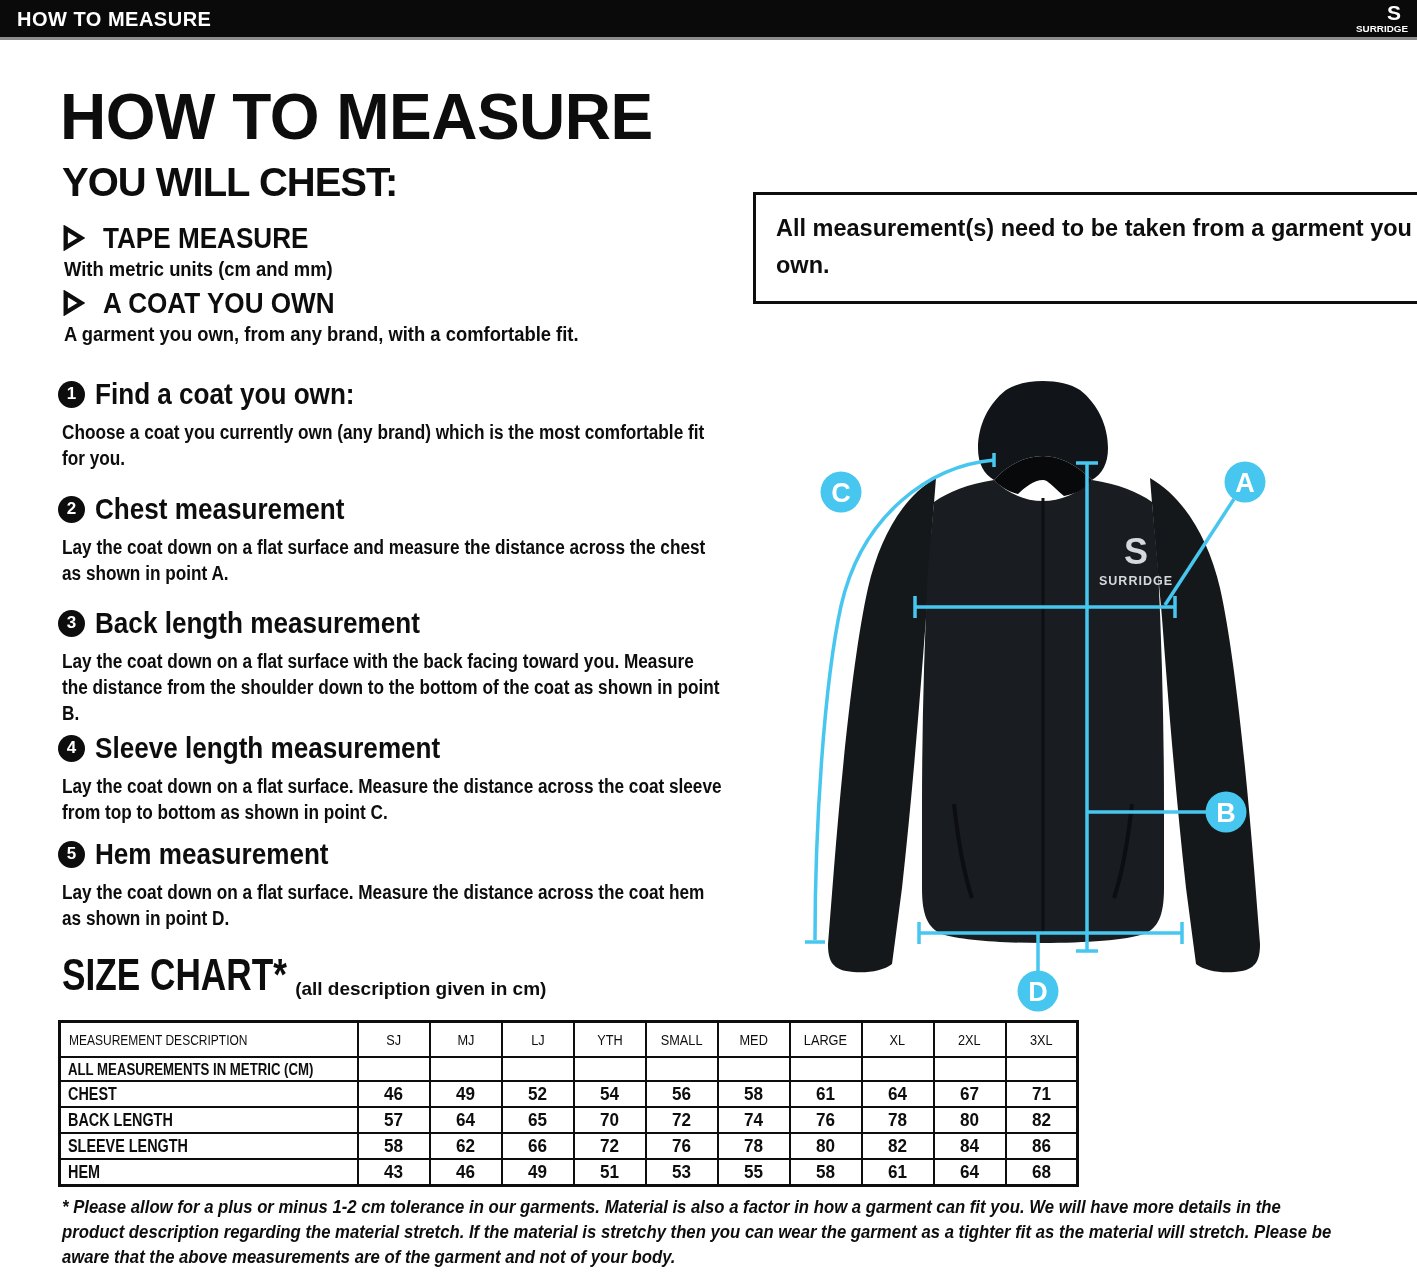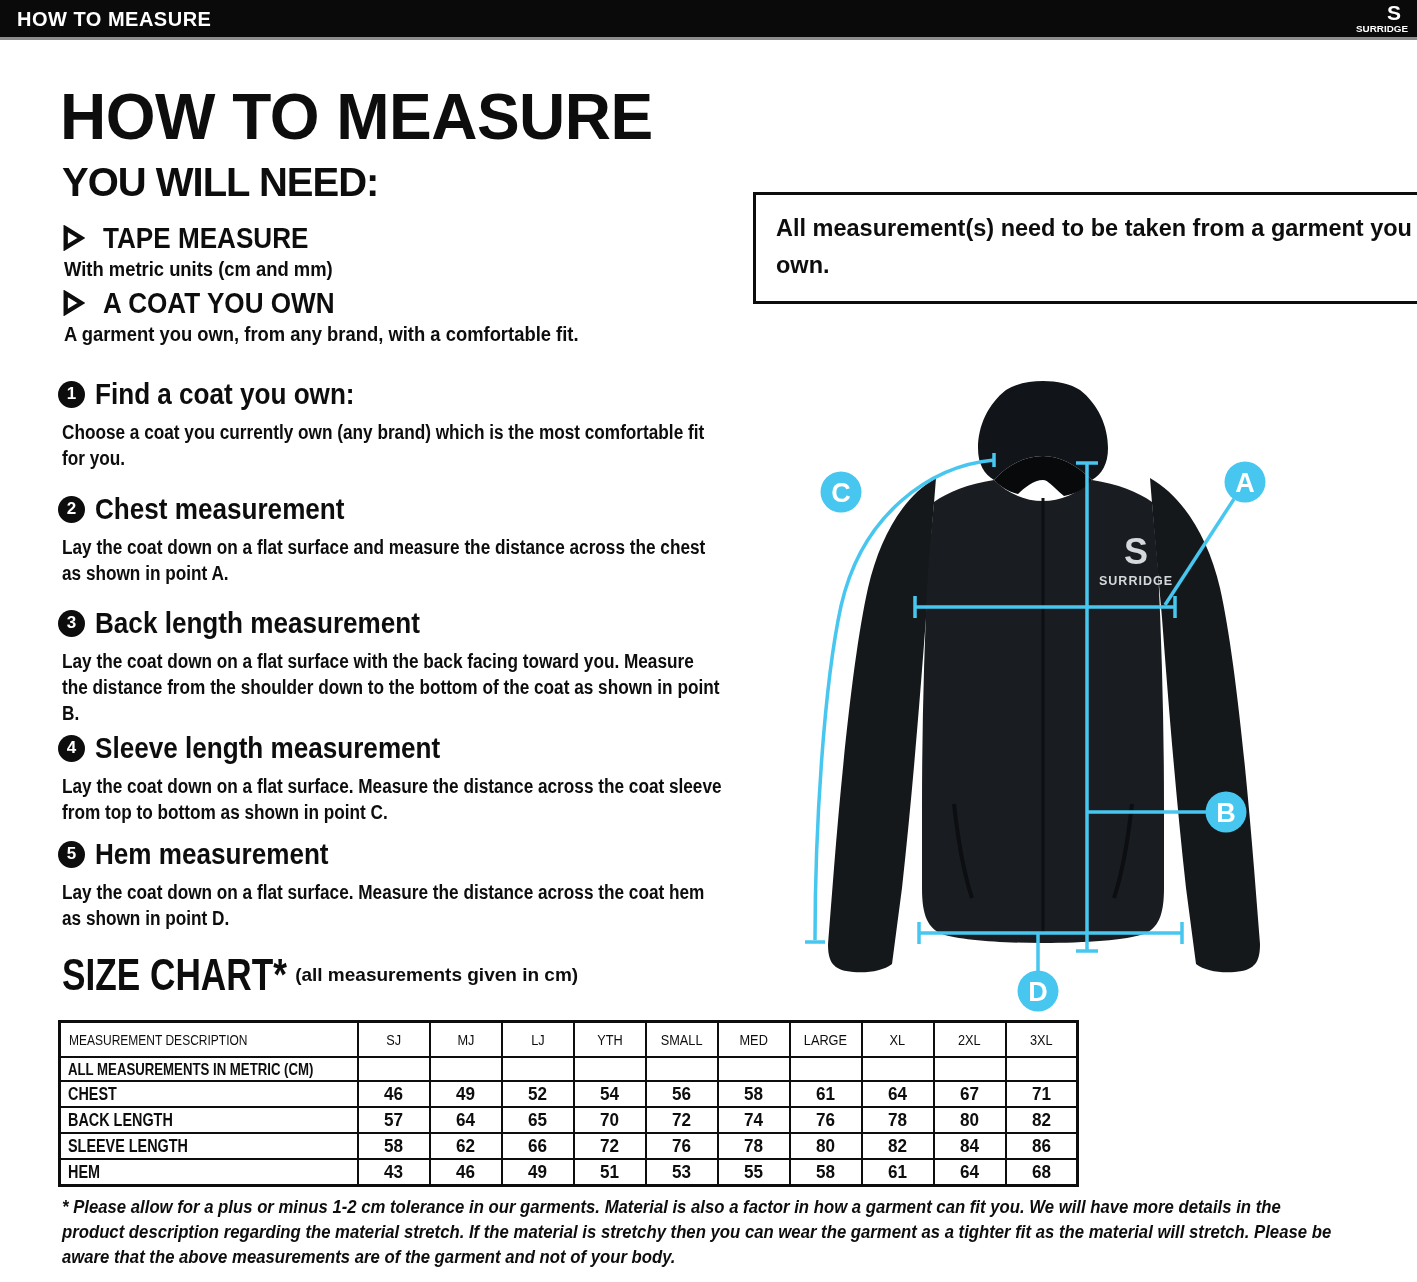--- a/index.html
+++ b/index.html
@@ -37,21 +37,21 @@
   .note-box { position:absolute; left:753px; top:192px; width:719px; box-sizing:border-box;
               border:3px solid #0d0d0d; padding:15px 20px 17px 20px; font-size:23.5px; font-weight:bold; line-height:37px; }
   
   .diagram { position:absolute; left:750px; top:368px; width:672px; height:690px; }
   .callout-letter { fill:#fff; font-family:"Liberation Sans", sans-serif; font-weight:bold; font-size:27px; }
   .jacket-logo-mono { fill:#d6d9db; font-family:"Liberation Sans", sans-serif; font-weight:bold; font-size:36px; }
   .jacket-logo-text { fill:#d6d9db; font-family:"Liberation Sans", sans-serif; font-weight:bold; font-size:12.5px; letter-spacing:1px; }
   .tb-logo-mono { fill:#fff; font-family:"Liberation Sans", sans-serif; font-weight:bold; font-size:21px; }
   .tb-logo-text { fill:#fff; font-family:"Liberation Sans", sans-serif; font-weight:bold; font-size:8.5px; }
   
-  .size-title-row { position:absolute; left:62px; top:950px; display:flex; align-items:center; }
+  .size-title-row { position:absolute; left:62px; top:950px; display:flex; align-items:flex-end; }
   .size-title { margin:0; font-size:44px; font-weight:bold; display:inline-block; transform:scaleX(.8); transform-origin:0 80%; white-space:nowrap; }
   .size-subtitle { font-size:19px; font-weight:bold; margin-left:-48px; white-space:nowrap; }
   table.size-chart { position:absolute; left:58px; top:1020px; border-collapse:collapse; table-layout:fixed; width:1018px;
                      border:3px solid #0d0d0d; }
   .size-chart th, .size-chart td { border:2px solid #0d0d0d; padding:0 0 0 0; overflow:hidden; white-space:nowrap; }
   .size-chart th { height:33px; font-size:15px; font-weight:normal; text-align:center; }
   .size-chart th.col-desc { text-align:left; padding-left:8px; }
   .size-chart td { height:24px; font-size:19px; font-weight:bold; text-align:center; }
   .size-chart td.lbl { text-align:left; padding-left:7px; }
   .size-chart tr.note-row td { height:21px; }
@@ -72,21 +72,21 @@
   <div class="topbar">
     <span class="topbar-title">HOW TO MEASURE</span>
     <svg class="topbar-logo" width="68" height="36" viewBox="0 0 68 36">
       <text class="tb-logo-mono" x="49" y="19" text-anchor="middle">S</text>
       <text class="tb-logo-text" x="63" y="31" text-anchor="end" textLength="52" lengthAdjust="spacingAndGlyphs">SURRIDGE</text>
     </svg>
   </div>
   <div class="topbar-rule"></div>
 
   <h1 class="main-title">HOW TO MEASURE</h1>
-  <h2 class="subhead">YOU WILL NEED:</h2>
+  <h2 class="subhead">YOU WILL CHEST:</h2>
 
   <div class="needs" id="needs-list">
       <div class="need">
         <div class="need-head">
           <svg class="tri" viewBox="0 0 26 30">
             <polygon points="4,4 22,15 4,26"></polygon>
           </svg>
           <span class="need-label">TAPE MEASURE</span>
         </div>
         <div class="need-sub">With metric units (cm and mm)</div>
@@ -181,21 +181,21 @@
         <text x="476" y="453.5" text-anchor="middle" class="callout-letter">B</text>
         <circle cx="91" cy="124" r="20.5" fill="#47c6ef"></circle>
         <text x="91" y="133.5" text-anchor="middle" class="callout-letter">C</text>
         <circle cx="288" cy="623" r="20.5" fill="#47c6ef"></circle>
         <text x="288" y="632.5" text-anchor="middle" class="callout-letter">D</text>
       </g>
   </svg>
 
   <div class="size-title-row">
     <h3 class="size-title">SIZE CHART*</h3>
-    <span class="size-subtitle">(all measurements given in cm)</span>
+    <span class="size-subtitle">(all description given in cm)</span>
   </div>
 
   <table class="size-chart">
     <colgroup>
       <col style="width:298px">
       <col style="width:72px">
         <col style="width:72px">
         <col style="width:72px">
         <col style="width:72px">
         <col style="width:72px">

